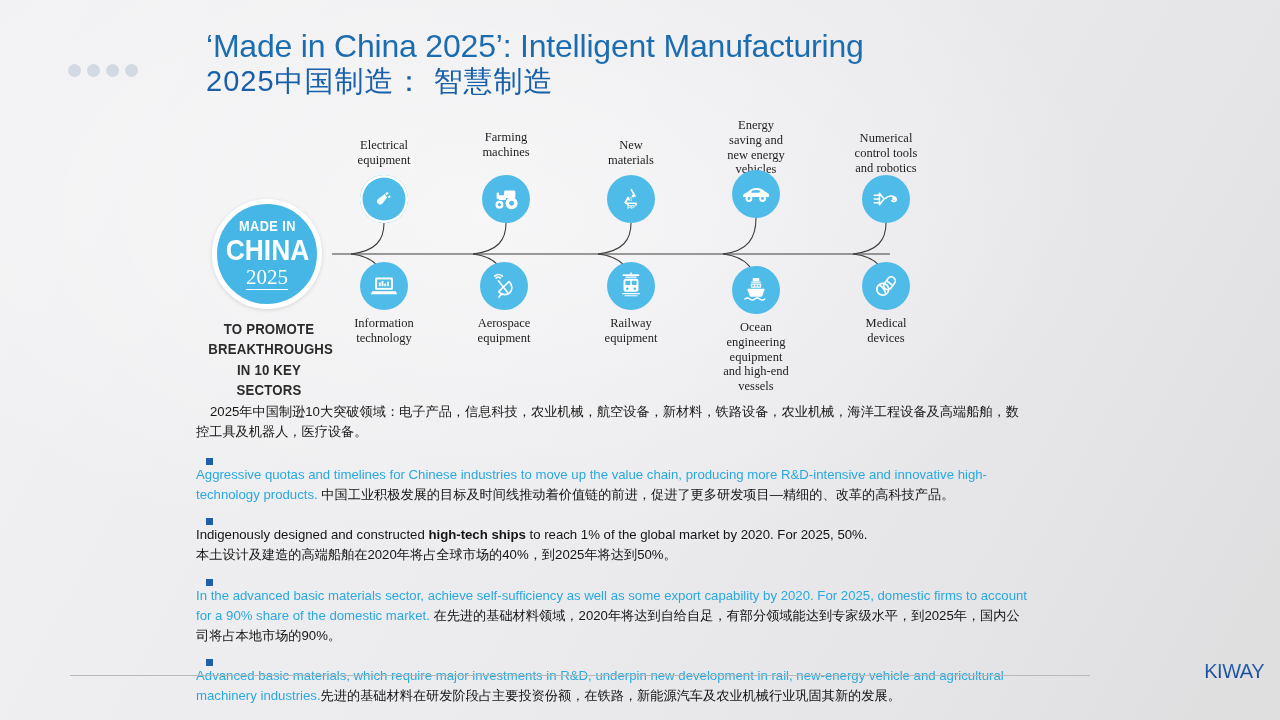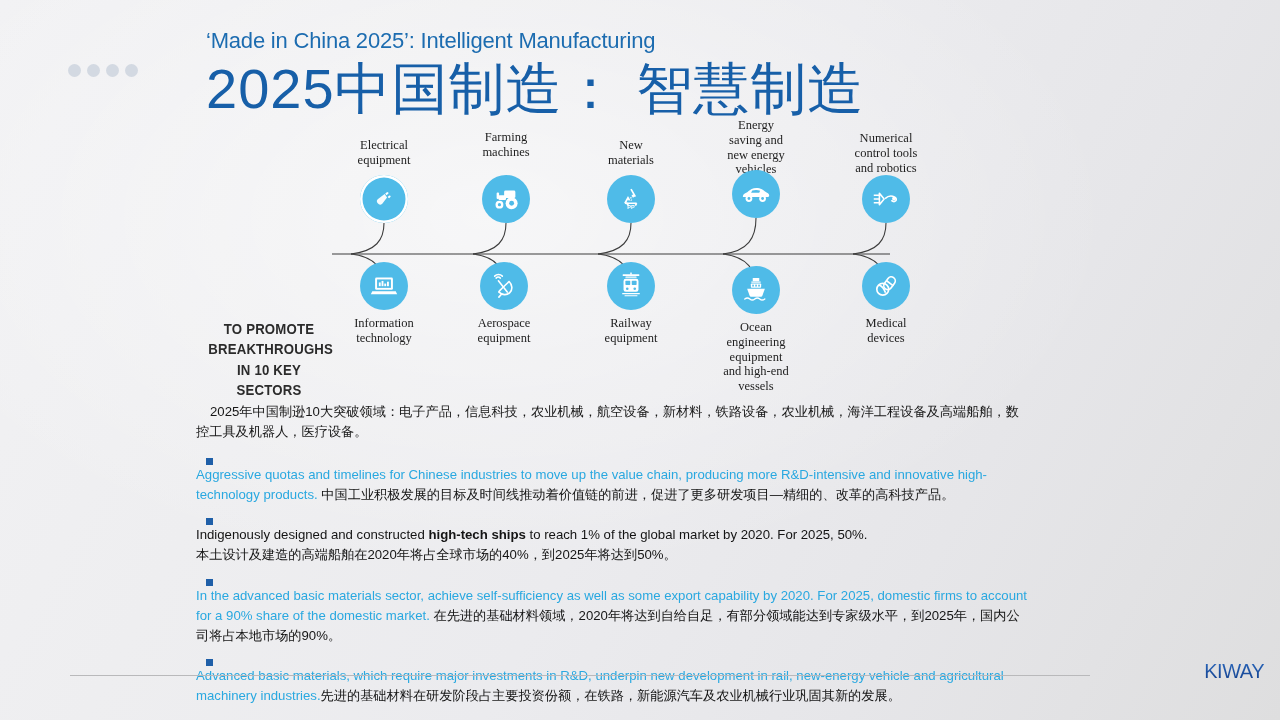--- a/index.html
+++ b/index.html
@@ -50,30 +50,30 @@
     height: 13px;
     border-radius: 50%;
     background: #d3d9e2;
   }
 
   
   .title-en {
     position: absolute;
     left: 206px;
     top: 28px;
-    font-size: 22px;
+    font-size: 32px;
     color: #1c6cb0;
     letter-spacing: -0.2px;
     white-space: nowrap;
   }
   .title-cn {
     position: absolute;
     left: 206px;
-    top: 52px;
-    font-size: 56px;
+    top: 62px;
+    font-size: 29px;
     color: #175fa8;
     letter-spacing: 1px;
     white-space: nowrap;
   }
 
   
   .info {
     position: absolute;
     left: 200px;
     top: 120px;
@@ -259,20 +259,25 @@
       <path d="M523 134 C 548 131, 556 118, 556 98"></path>
 
       <path d="M523 134 C 548 137, 556 150, 556 170"></path>
 
       <path d="M653 134 C 678 131, 686 120, 686 103"></path>
 
       <path d="M653 134 C 678 137, 686 150, 686 166"></path>
     </g>
   </svg>
 
+  <div class="badge">
+    <div class="b1">MADE IN</div>
+    <div class="b2">CHINA</div>
+    <div class="b3">2025</div>
+  </div>
   <div class="badge-sub">TO PROMOTE BREAKTHROUGHS IN 10 KEY SECTORS</div>
 
   <div class="node">
     <div class="lbl" style="left:119px; top:18px;">Electrical<br>equipment</div>
     <div class="circle ring" style="left:160px; top:55px;">
       <svg width="26" height="26" viewBox="0 0 24 24" fill="#ffffff">
         <path d="M14.2 6.1l-1.1 1.1 1.3 1.3 1.4-1.3a.8.8 0 10-1.1-1.1zM16.6 9l-1.2 1.1 1.3 1.3 1.2-1.2A.8.8 0 1016.6 9z"></path>
         <path d="M12.6 7.4l-5.8 4.3a2.9 2.9 0 00-.6 4.2 3 3 0 004.2.5l4.4-5.7-2.2-3.3z" opacity="0.95"></path>
       </svg>
     </div>

